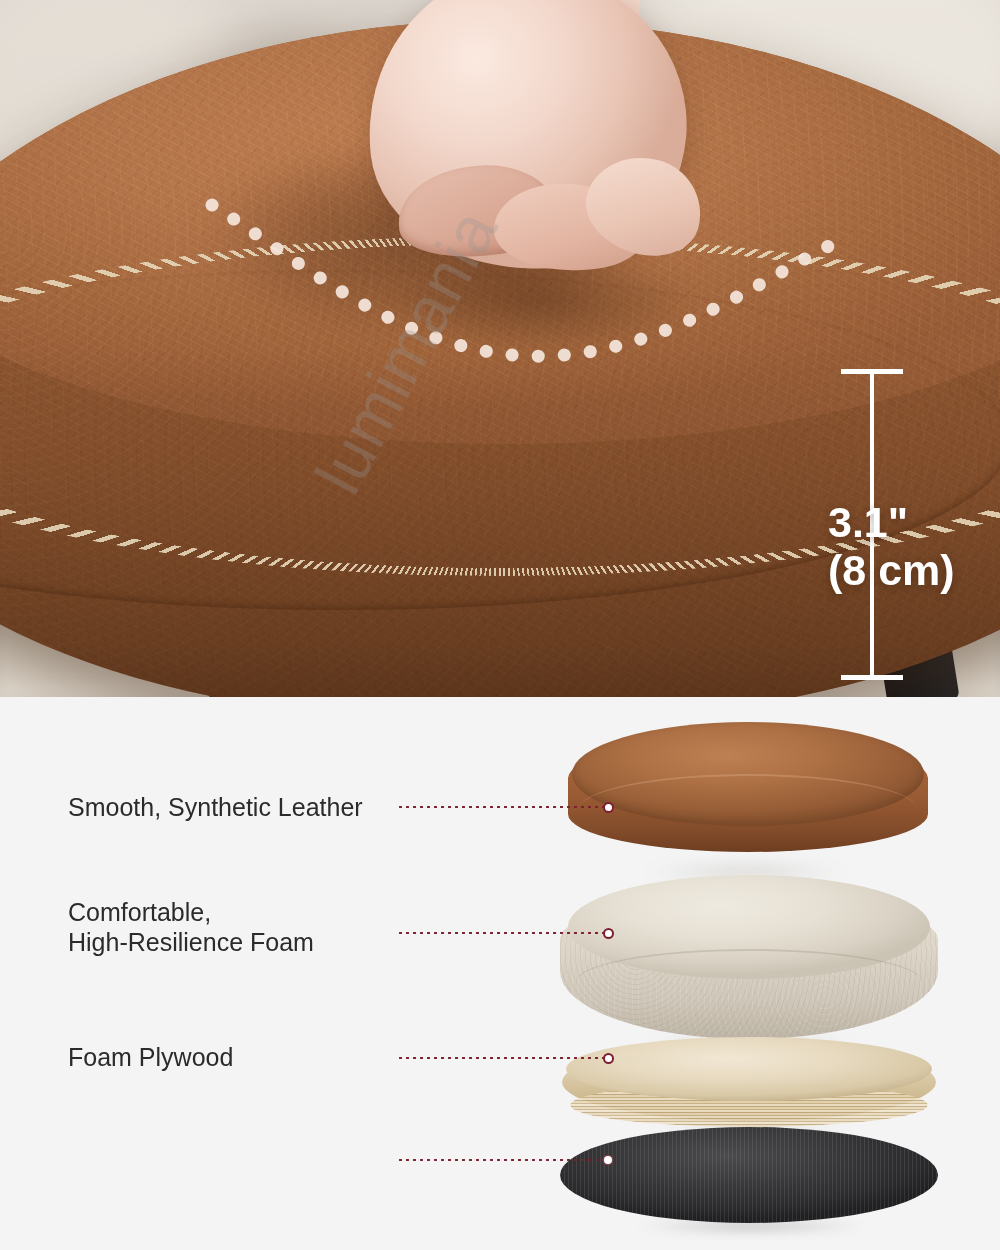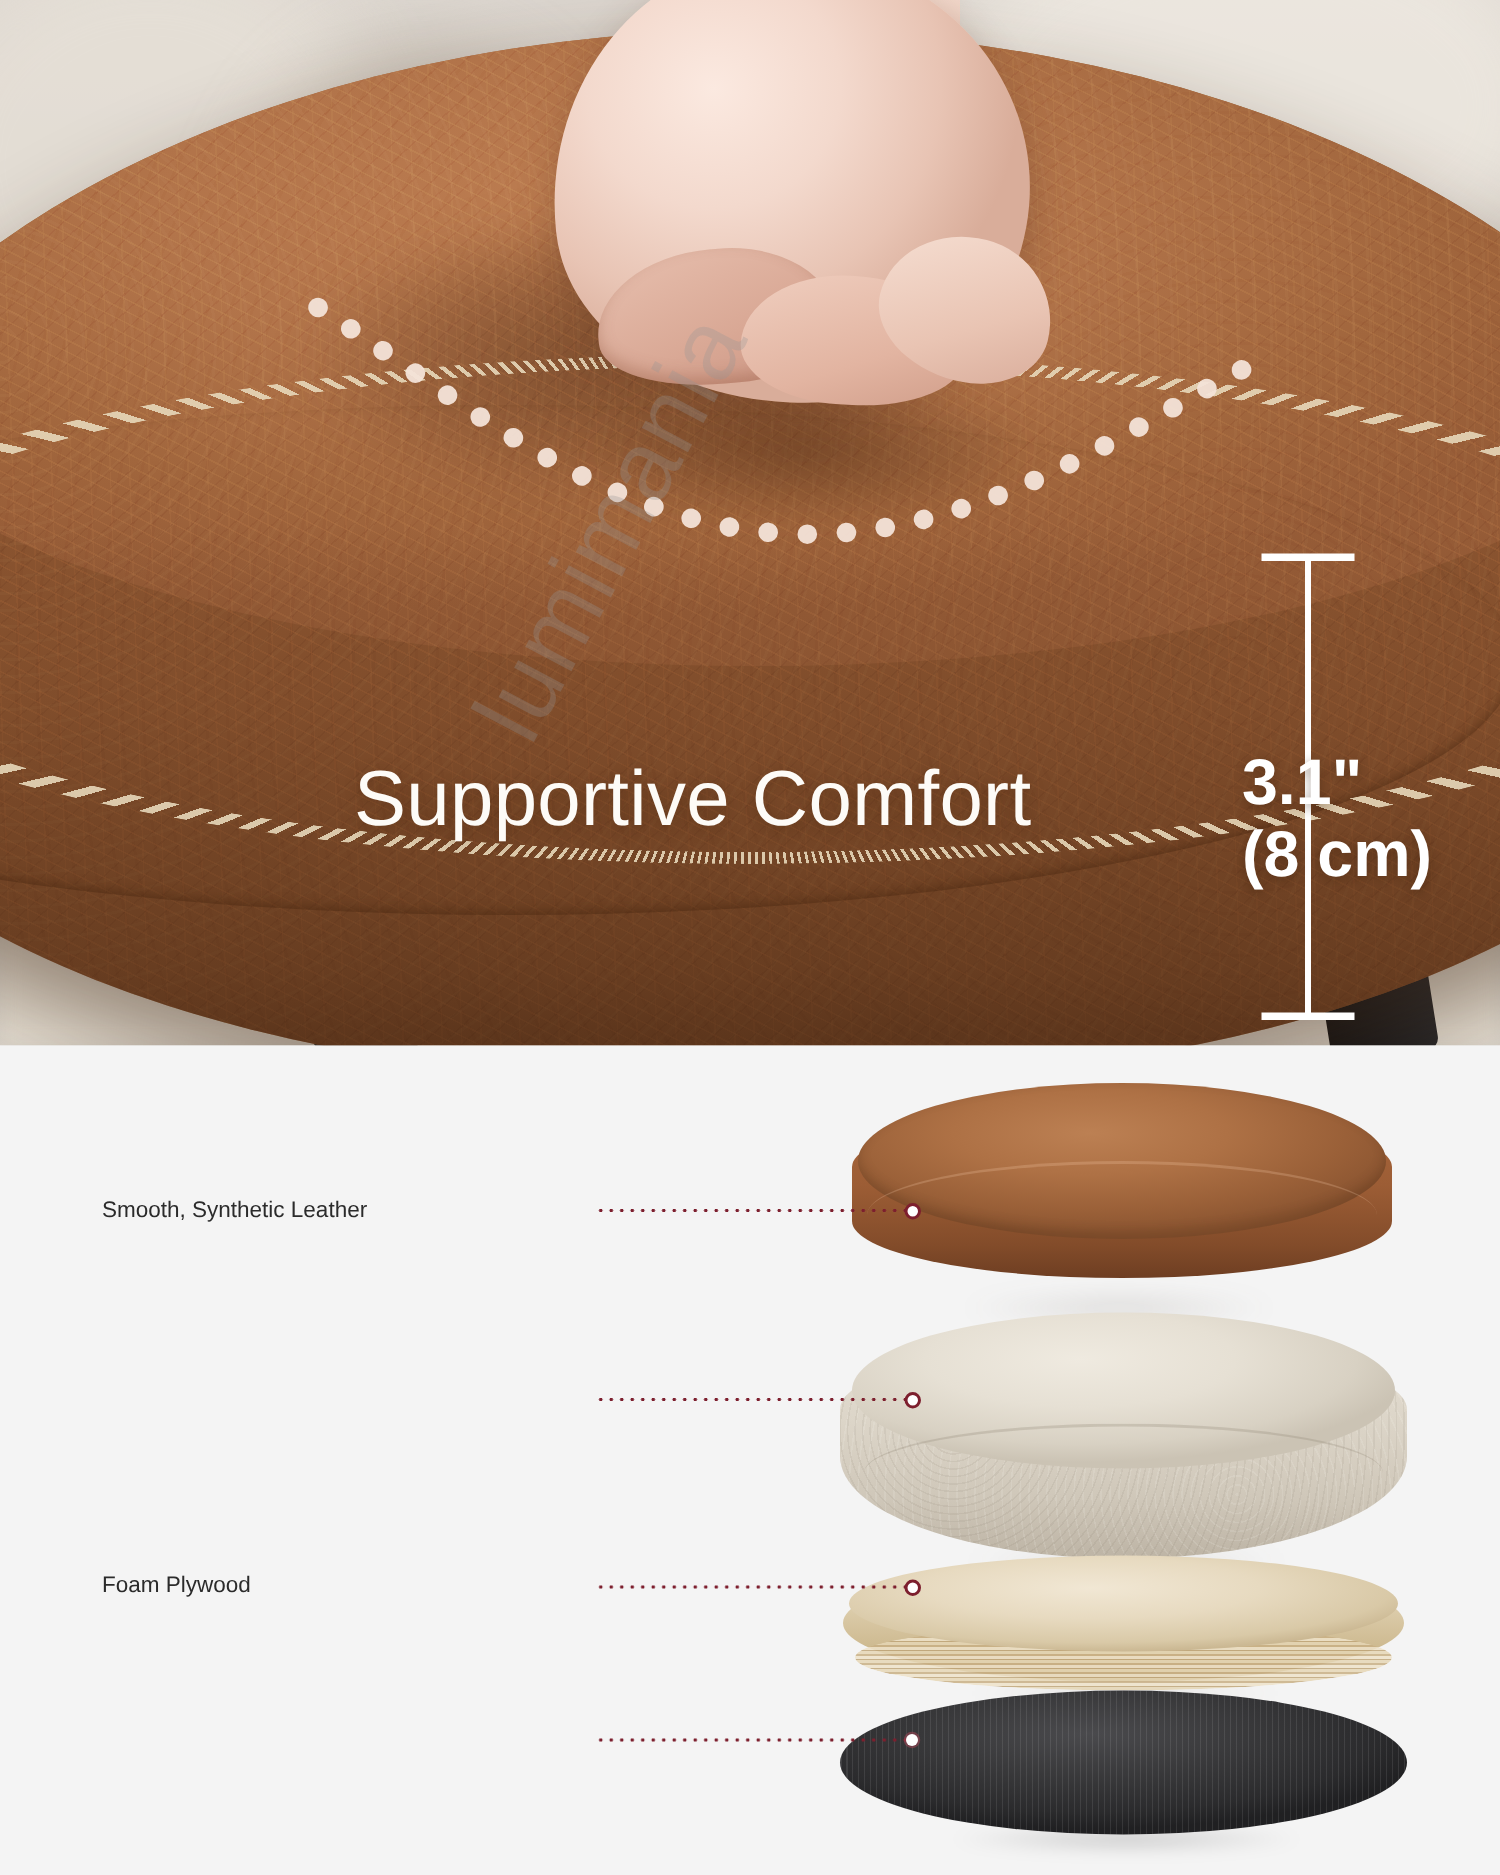--- a/index.html
+++ b/index.html
@@ -167,21 +167,21 @@
     font-weight:400;
   }
 
   
   .bottom-panel{
     position:absolute;left:0;top:697px;width:1000px;height:553px;
     background:#f4f4f4;overflow:hidden;
   }
   .layer-label{
     position:absolute;left:68px;
-    font-size:15px;color:#2b2b2b;line-height:30px;font-weight:400;
+    font-size:25px;color:#2b2b2b;line-height:30px;font-weight:400;
     white-space:pre-line;
   }
   .lbl-1{top:95px;}
   .lbl-2{top:200px;}
   .lbl-3{top:345px;}
   .lbl-4{top:445px;}
 
   .leader{
     position:absolute;height:2px;
     background-image:radial-gradient(circle, #7d1f2e 0 1.1px, rgba(0,0,0,0) 1.4px);
@@ -317,21 +317,20 @@
       <div class="knuckles"></div>
       <div class="finger-a"></div>
       <div class="finger-b"></div>
       <div class="thumb"></div>
     </div>
 
     <svg class="curve" viewBox="0 0 1000 697">
       <path d="M 212 205 C 300 260, 400 352, 530 356 C 665 360, 775 268, 850 236" fill="none" stroke="#f3e3d8" stroke-width="13" stroke-linecap="round" stroke-dasharray="0.1 26" opacity="0.95"></path>
     </svg>
 
-    <div class="headline">Supportive Comfort</div>
 
     <div class="dim-line"></div>
     <div class="dim-cap dim-cap-top"></div>
     <div class="dim-cap dim-cap-bot"></div>
     <div class="dim-text">
       <span>3.1"</span>
       <span class="l2">(8 cm)</span>
     </div>
 
     <div class="watermark">lumimania</div>
@@ -363,20 +362,22 @@
       <div class="ply-top"></div>
     </div>
 
     <div class="exp lay-fab">
       <div class="fab-shadow"></div>
       <div class="fab-body"></div>
       <div class="fab-tex"></div>
     </div>
 
     <div class="layer-label lbl-1">Smooth, Synthetic Leather</div>
+    <div class="layer-label lbl-2">Comfortable,
+High-Resilience Foam</div>
     <div class="layer-label lbl-3">Foam Plywood</div>
 
     <div class="leader" style="left:397px;top:109px;width:215px;"></div>
     <div class="dot-ring" style="left:603px;top:105px;"></div>
 
     <div class="leader" style="left:397px;top:235px;width:215px;"></div>
     <div class="dot-ring" style="left:603px;top:231px;"></div>
 
     <div class="leader" style="left:397px;top:360px;width:215px;"></div>
     <div class="dot-ring" style="left:603px;top:356px;"></div>

